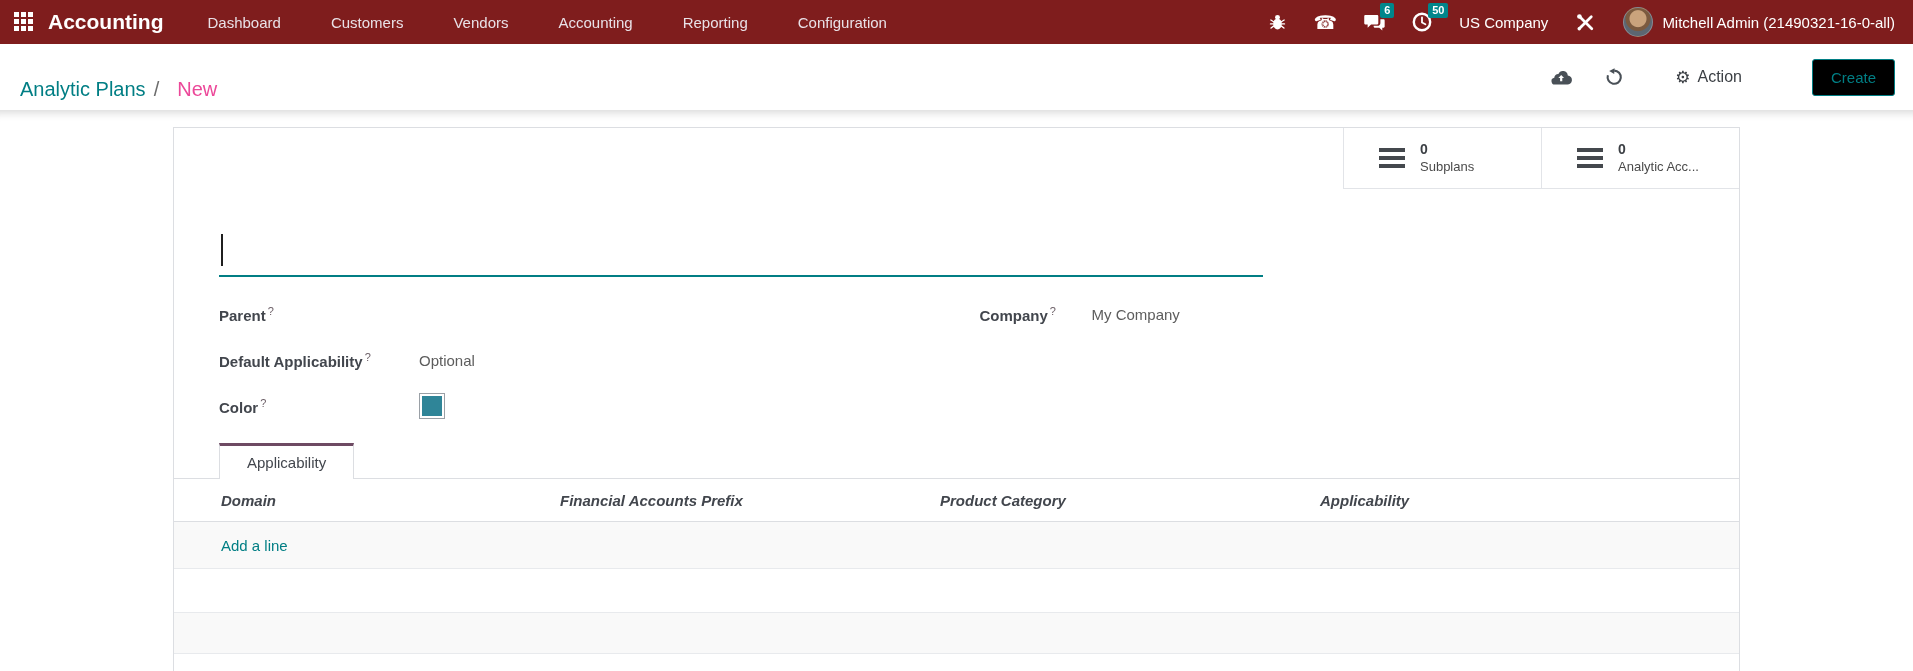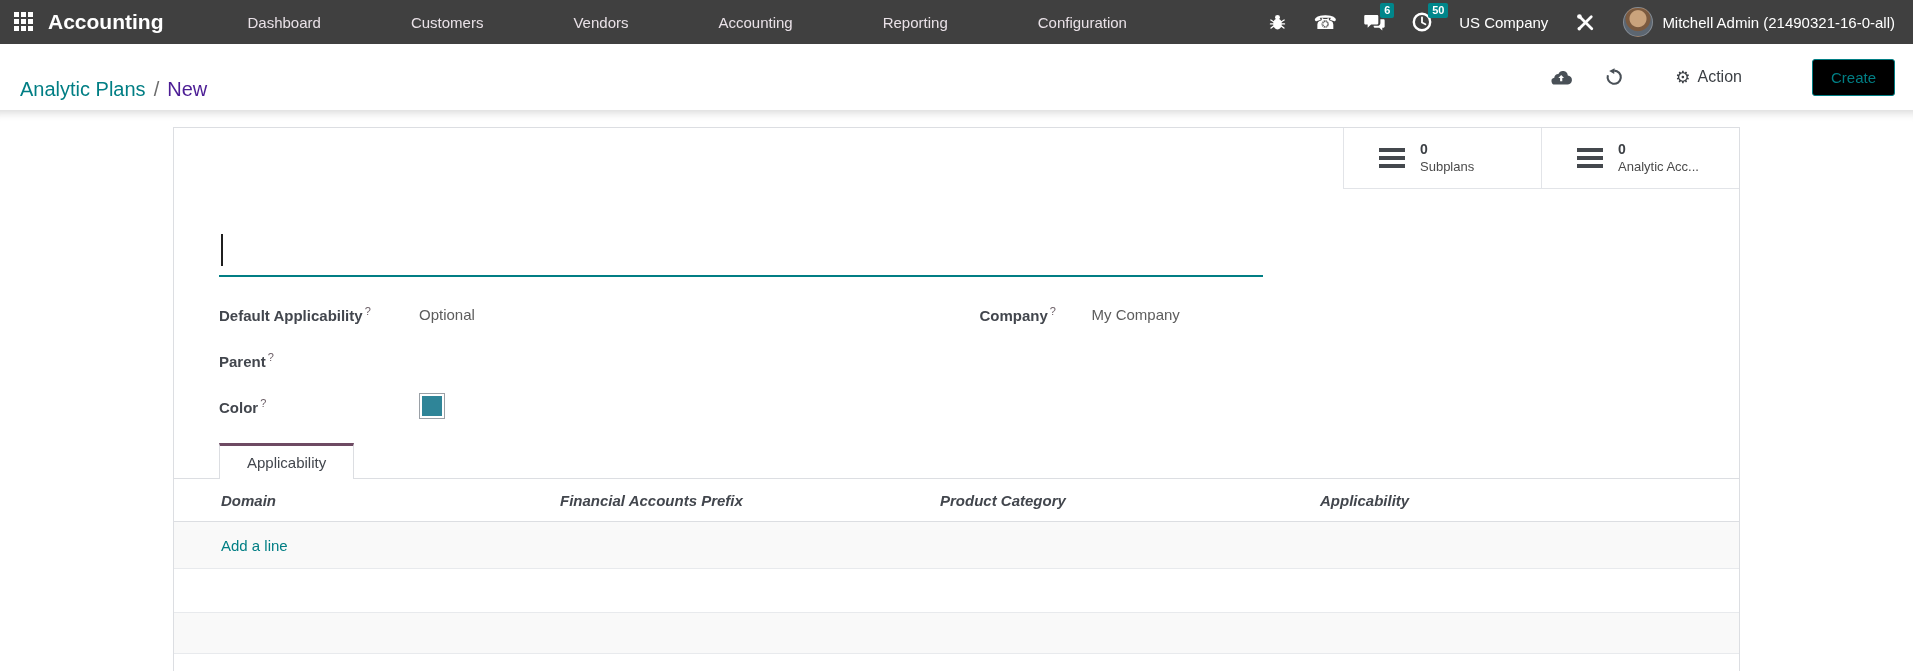--- a/index.html
+++ b/index.html
@@ -1,32 +1,32 @@
 <!DOCTYPE html>
 <html><head>
 <meta charset="utf-8">
 <style>
   * { box-sizing: border-box; margin: 0; padding: 0; }
   html, body { width: 1913px; height: 671px; overflow: hidden; }
   body { font-family: "Liberation Sans", sans-serif; background: #fff; }
 
   
   .topbar {
-    height: 44px; background: #404040; color: #fff;
+    height: 44px; background: #7f1d1d; color: #fff;
     display: flex; align-items: center; padding: 0 18px 0 8px;
   }
   .apps-grid {
     width: 20px; height: 20px; margin: 0 14px 0 6px; cursor: pointer;
     display: grid; grid-template-columns: repeat(3, 5px); grid-template-rows: repeat(3, 5px);
     gap: 2px;
   }
   .apps-grid i { background: #fff; display: block; }
   .brand { font-size: 21px; font-weight: 700; margin-right: 42px; cursor: pointer; }
   .menu { display: flex; gap: 46px; font-size: 15px; color: #e9e1e7; }
-  .menu .menu-item { cursor: pointer; padding: 3px 2px; white-space: nowrap; margin-left: 40px; }
+  .menu .menu-item { cursor: pointer; padding: 3px 2px; white-space: nowrap; }
   .topbar-right { margin-left: auto; display: flex; align-items: center; gap: 27px; font-size: 15px; }
   .icon-btn { position: relative; cursor: pointer; display: flex; align-items: center; height: 30px; }
   .icon-btn svg { display: block; }
   .glyph { font-size: 19px; line-height: 1; color: #fff; }
   .badge {
     position: absolute; top: -4px; left: 16px;
     background: #00868B; color: #fff; font-size: 11px; font-weight: 700;
     padding: 1px 4px; border-radius: 2px; line-height: 13px;
   }
   .company-switcher { cursor: pointer; white-space: nowrap; text-align: center; }
@@ -40,21 +40,21 @@
   .user-name { white-space: nowrap; }
 
   
   .control-panel {
     height: 66px; background: #fff; display: flex; align-items: center;
     padding: 0 18px 0 20px; position: relative; z-index: 2;
   }
   .breadcrumb { font-size: 20px; display: flex; gap: 8px; align-items: baseline; }
   .breadcrumb .bc-link { color: #017E84; cursor: pointer; margin-top: 24px; }
   .breadcrumb .bc-sep { color: #6c6c6c; }
-  .breadcrumb .bc-current { color: #4c1d95; }
+  .breadcrumb .bc-current { color: #ec4899; margin-left: 10px; }
   .cp-right { margin-left: auto; display: flex; align-items: center; }
   .cp-icon { cursor: pointer; color: #495057; display: flex; align-items: center; }
   .cp-icon + .cp-icon { margin-left: 33px; }
   .action-menu {
     display: flex; align-items: center; gap: 7px; cursor: pointer;
     margin: 0 70px 0 52px; font-size: 16px; color: #3b3f44;
   }
   .gear-glyph { font-size: 17px; color: #3b3f44; line-height: 1; }
   .create-btn {
     background: #000000; border: 1px solid #017E84; color: #017E84;
@@ -253,26 +253,26 @@
     <div class="sheet-inner">
 
       <div class="name-input">
         <span class="caret"></span>
         <span></span>
       </div>
 
       <div class="fields">
         <div class="col-left">
           <div class="field-row">
+            <span class="field-label"><span>Parent</span><sup class="help">?</sup></span>
+            <span class="field-empty"></span>
+          </div>
+          <div class="field-row">
             <span class="field-label"><span>Default Applicability</span><sup class="help">?</sup></span>
             <span class="field-value">Optional</span>
-          </div>
-          <div class="field-row">
-            <span class="field-label"><span>Parent</span><sup class="help">?</sup></span>
-            <span class="field-empty"></span>
           </div>
           <div class="field-row">
             <span class="field-label"><span>Color</span><sup class="help">?</sup></span>
             <span class="color-swatch" style="background-color:#2F8598"></span>
           </div>
         </div>
         <div class="col-right">
           <div class="field-row">
             <span class="field-label"><span>Company</span><sup class="help">?</sup></span>
             <span class="field-value">My Company</span>

